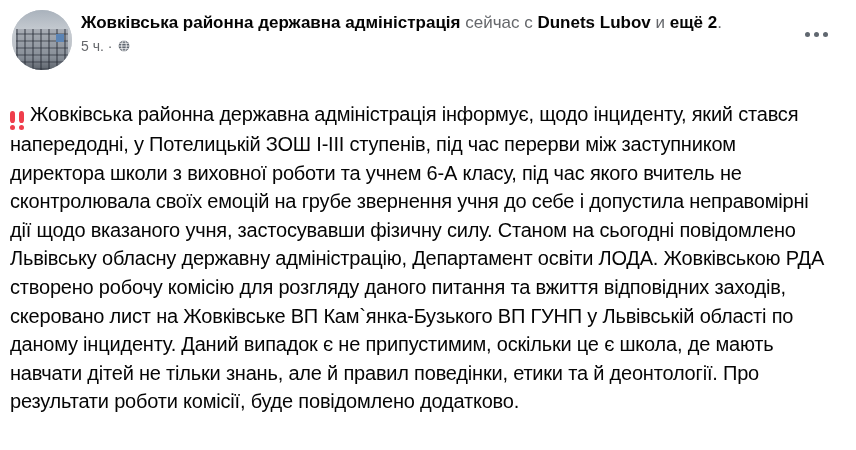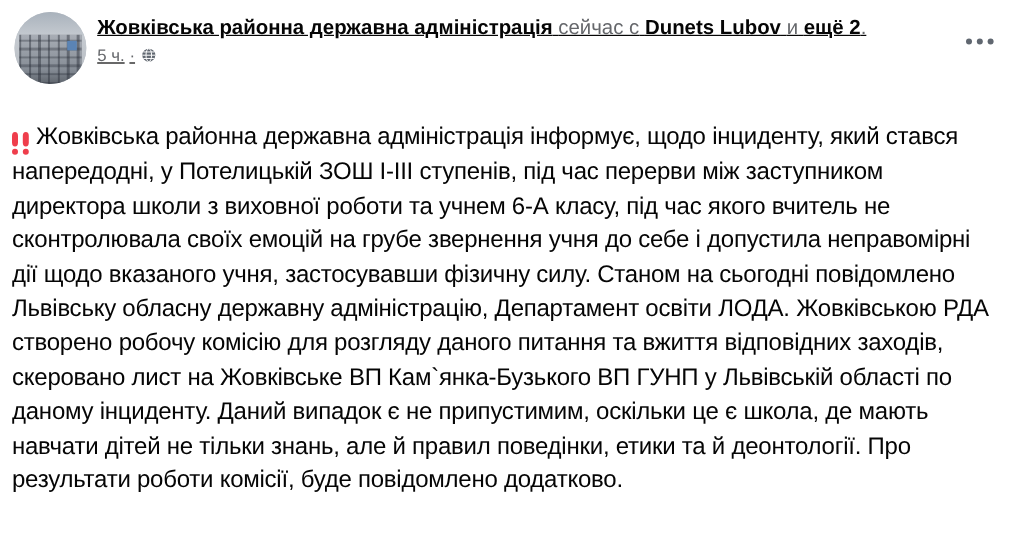--- a/index.html
+++ b/index.html
@@ -28,21 +28,21 @@
   .avatar-building{
     position:absolute;left:6%;right:6%;top:32%;bottom:0;
     background:linear-gradient(180deg,#a8adb5 0%,#868d96 70%,#5d636b 100%);
     background-image:
       repeating-linear-gradient(90deg,rgba(40,45,55,.45) 0 2px,transparent 2px 8px),
       repeating-linear-gradient(0deg,rgba(40,45,55,.35) 0 2px,transparent 2px 7px),
       linear-gradient(180deg,#a8adb5 0%,#868d96 70%,#5d636b 100%);
   }
   .avatar-sign{position:absolute;right:14%;top:40%;width:13%;height:13%;background:#5b84b5;}
 
-  .header-text{margin-left:9px;padding-top:1px;font-size:17px;line-height:23px;color:var(--text-primary);max-width:690px;text-decoration:underline;}
+  .header-text{margin-left:9px;padding-top:1px;font-size:17px;line-height:23px;color:var(--text-primary);max-width:690px;}
   .bold-link{font-weight:700;color:var(--text-primary);cursor:pointer;}
   .muted{color:var(--text-secondary);font-weight:400;}
   .sub{margin-top:4px;font-size:14px;line-height:16px;color:var(--text-secondary);display:flex;align-items:center;gap:4px;}
   .sub .ts{cursor:pointer;}
   .globe{display:inline-flex;margin-left:1px;}
 
   
   .menu-btn{position:absolute;top:26px;right:24px;display:flex;gap:4px;cursor:pointer;padding:6px 4px;}
   .menu-btn .dot{width:5px;height:5px;border-radius:50%;background:var(--icon-gray);}
 

